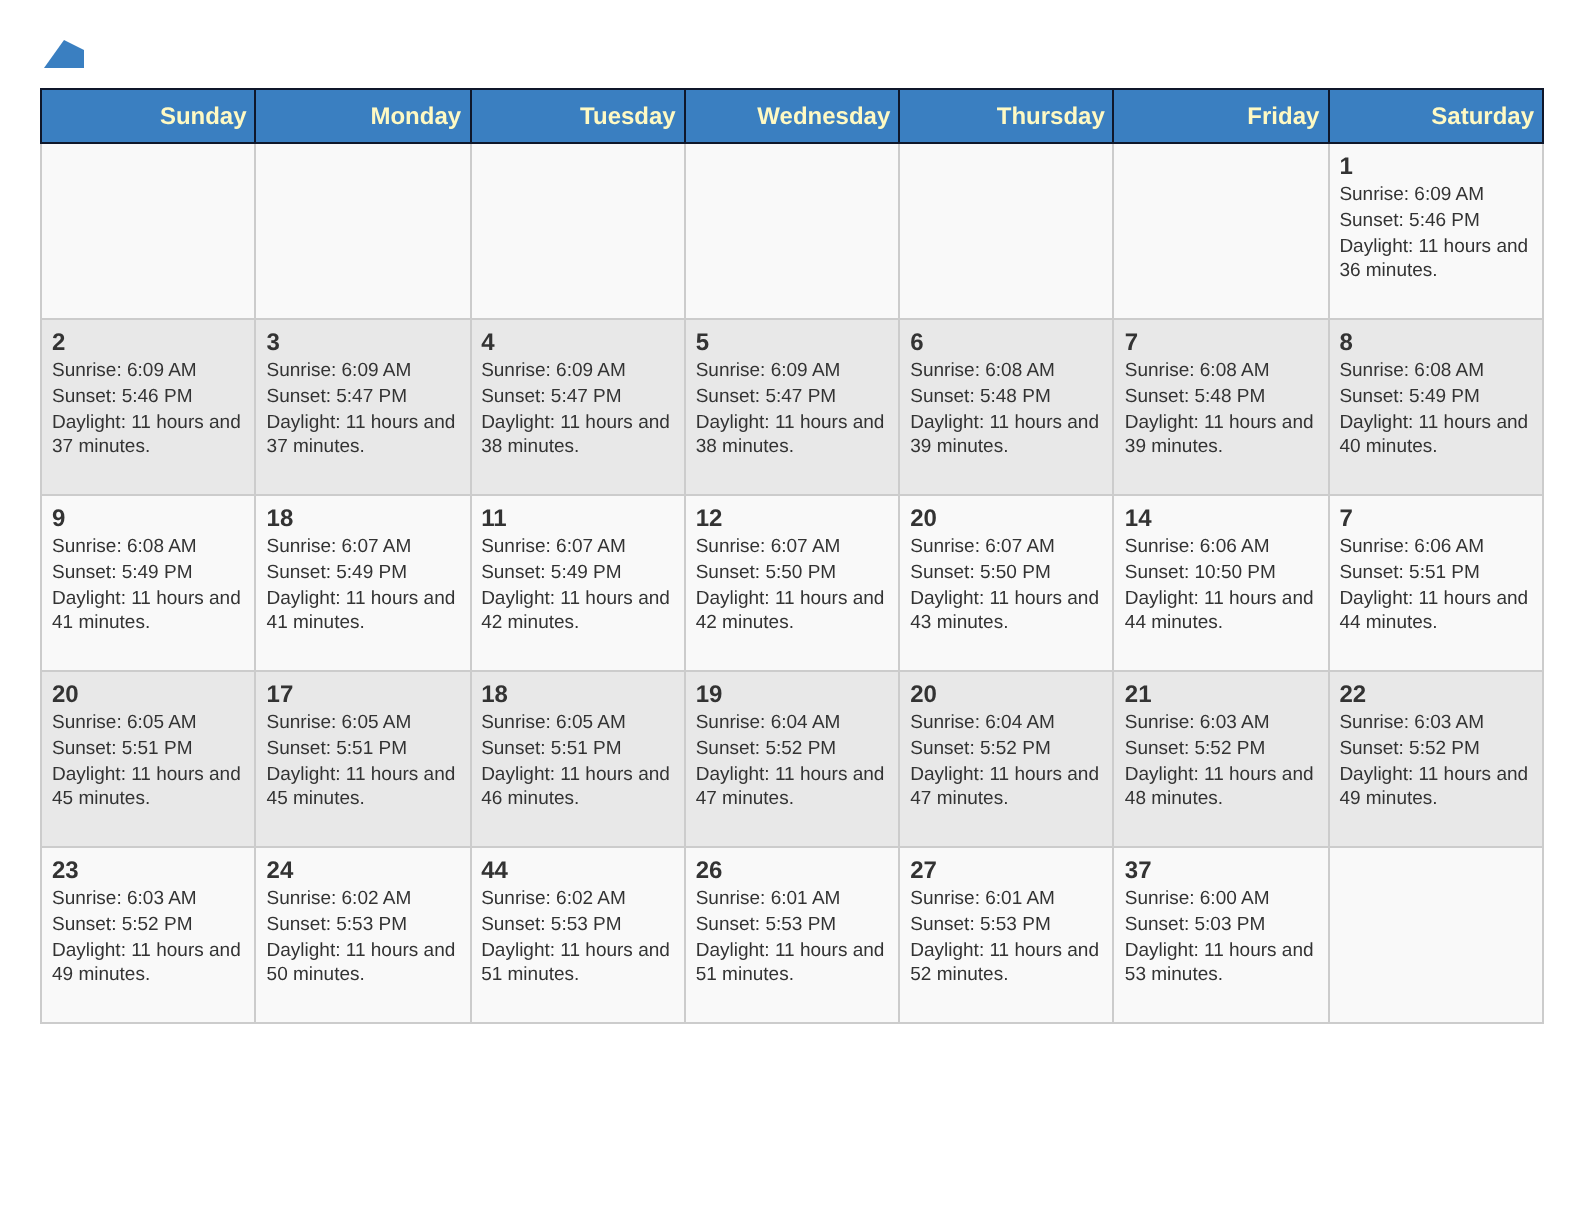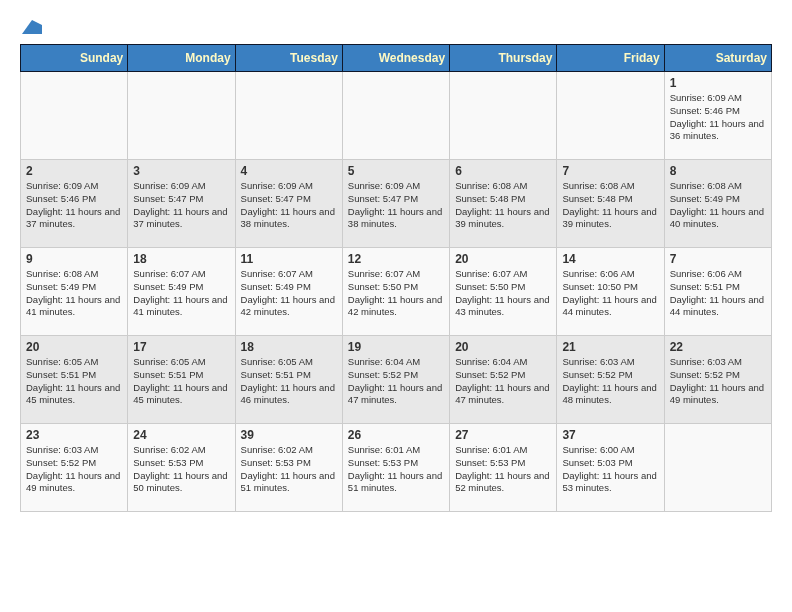--- a/index.html
+++ b/index.html
@@ -280,21 +280,21 @@
 Sunset: 5:52 PM
 Daylight: 11 hours and 49 minutes.</div>
         </td>
         <td>
           <span class="day-number">24</span>
           <div class="day-info">Sunrise: 6:02 AM
 Sunset: 5:53 PM
 Daylight: 11 hours and 50 minutes.</div>
         </td>
         <td>
-          <span class="day-number">39</span>
+          <span class="day-number">44</span>
           <div class="day-info">Sunrise: 6:02 AM
 Sunset: 5:53 PM
 Daylight: 11 hours and 51 minutes.</div>
         </td>
         <td>
           <span class="day-number">26</span>
           <div class="day-info">Sunrise: 6:01 AM
 Sunset: 5:53 PM
 Daylight: 11 hours and 51 minutes.</div>
         </td>

